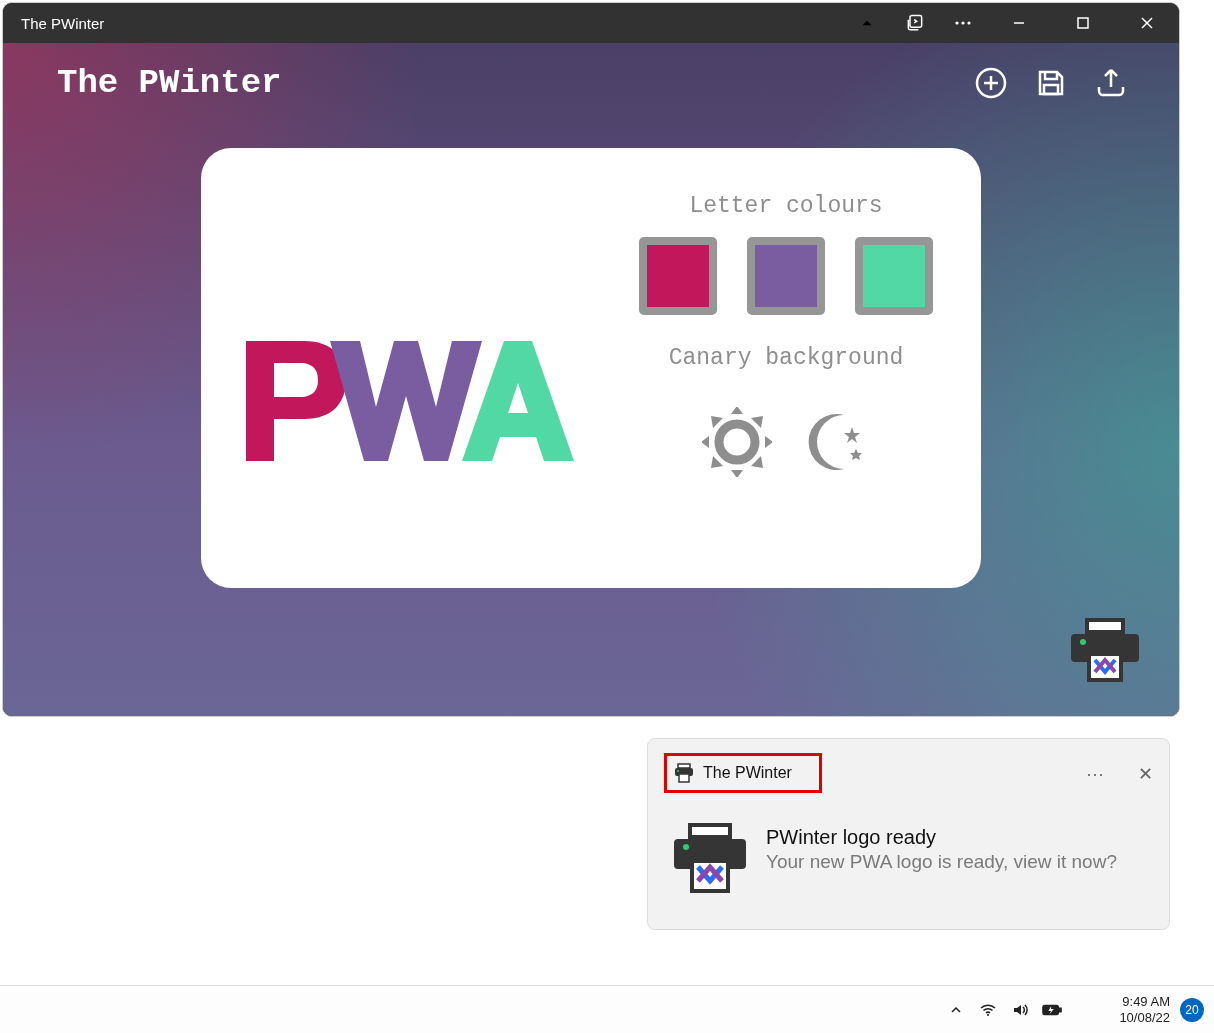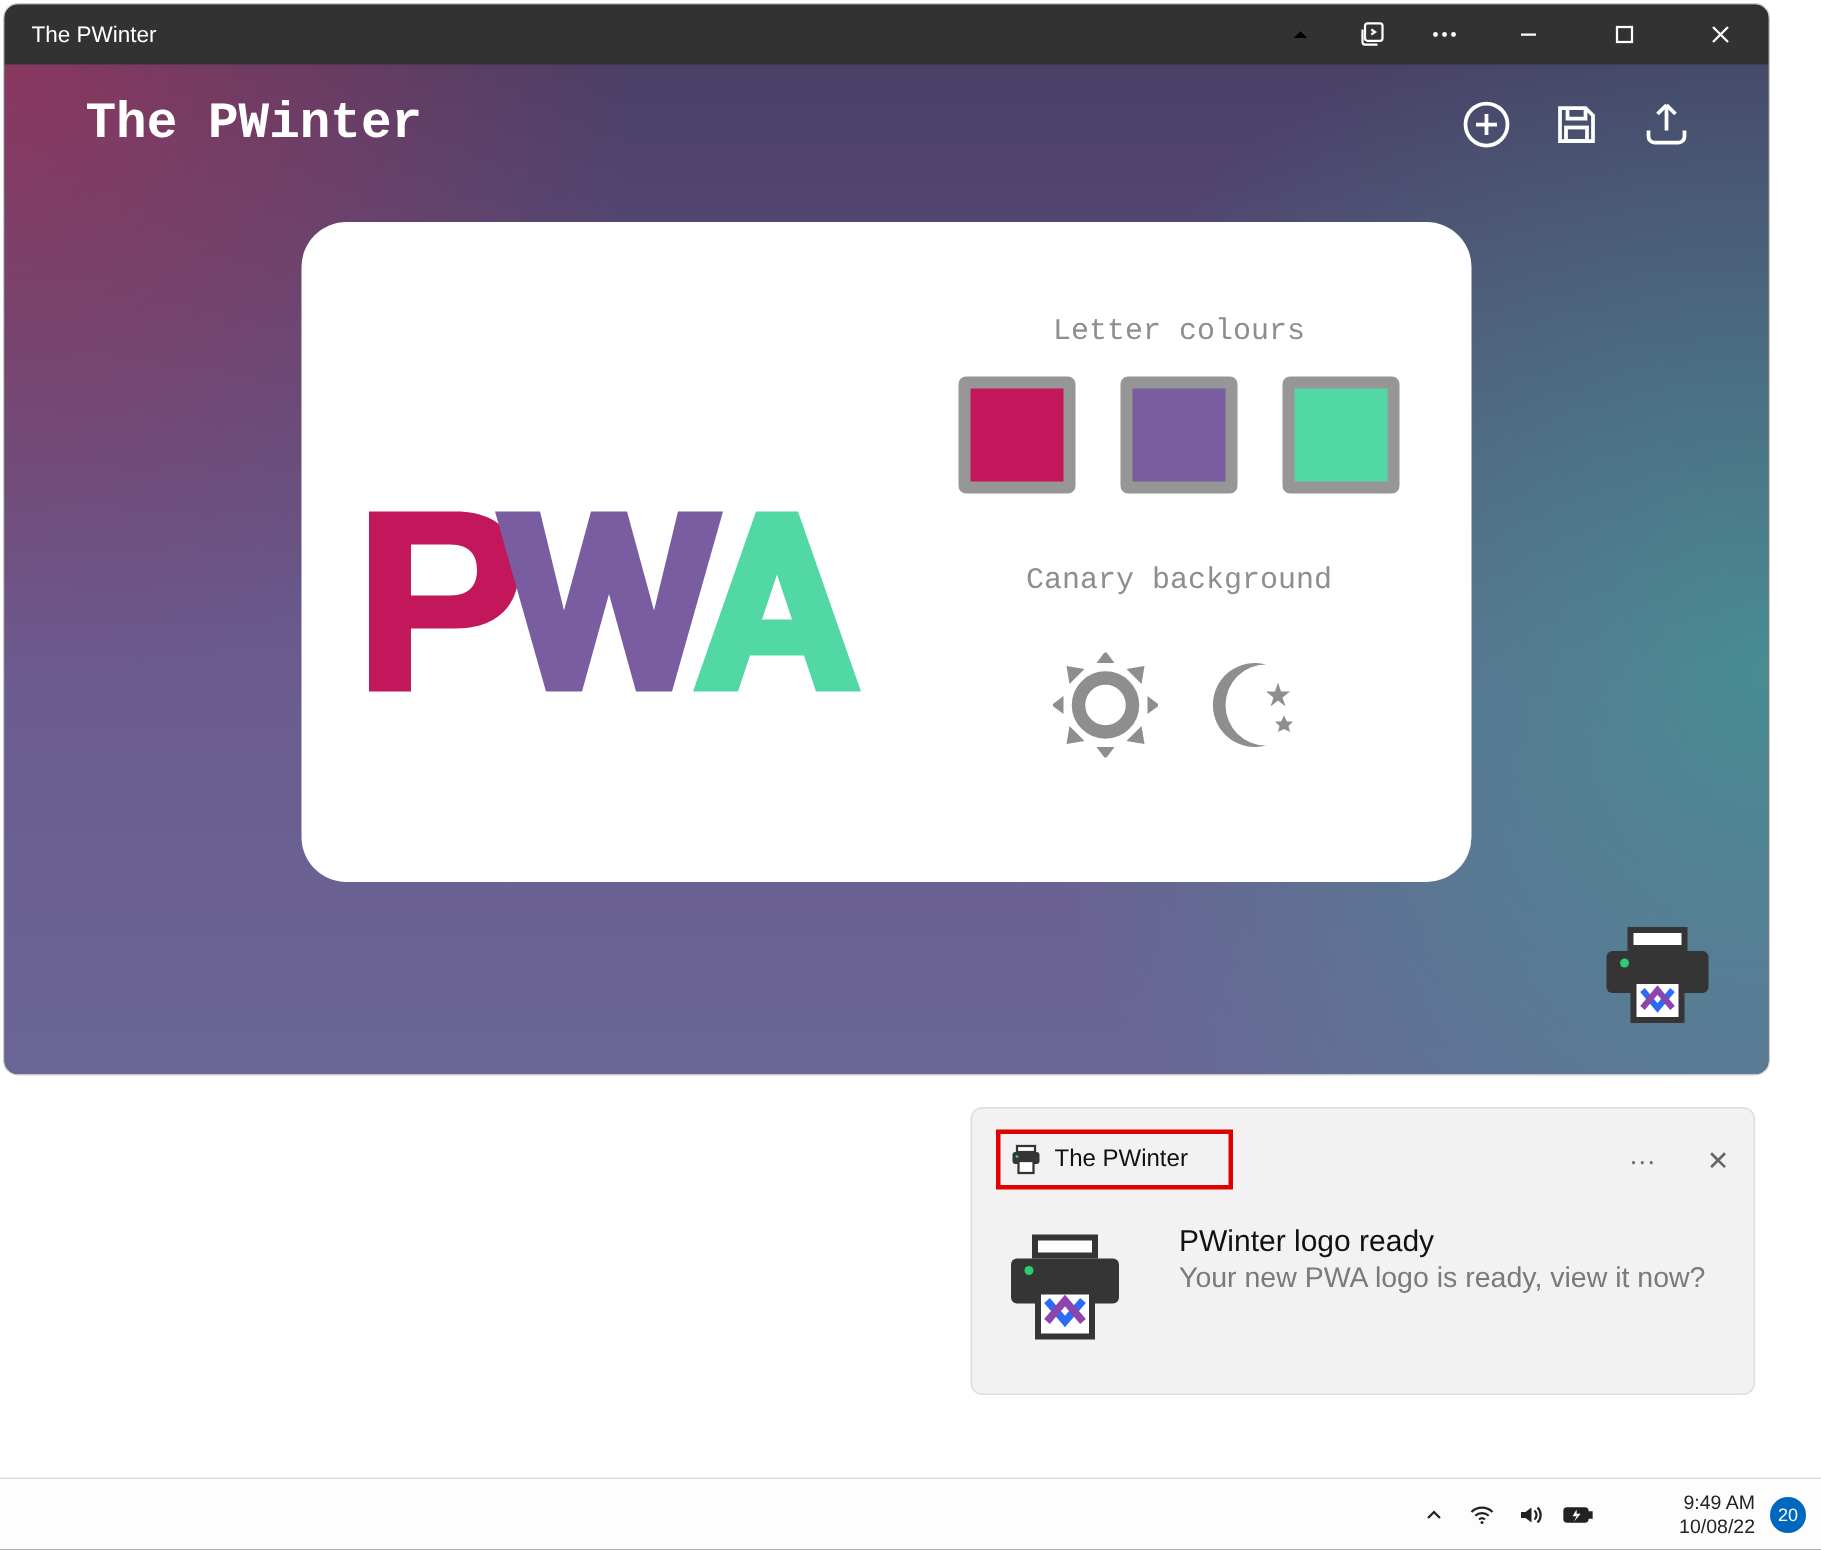--- a/index.html
+++ b/index.html
@@ -111,24 +111,23 @@
     .logo-preview svg { display: block; }
     .controls-col {
       width: 350px;
       display: flex;
       flex-direction: column;
       align-items: center;
       font-family: "Courier New", monospace;
       color: #8e8e8e;
     }
     .ctrl-label {
-      font-size: 20px;
+      font-size: 23px;
       margin-bottom: 18px;
       text-align: center;
-      margin-top: 17px;
     }
     .swatches {
       display: flex;
       gap: 30px;
       margin-bottom: 30px;
     }
     .swatch {
       width: 78px;
       height: 78px;
       border: 8px solid #969696;
@@ -175,23 +174,24 @@
       right: 16px;
       top: 24px;
       display: flex;
       gap: 34px;
       color: #666;
       font-size: 18px;
       align-items: center;
     }
     .notif-body {
       display: flex;
-      gap: 36px;
+      gap: 16px;
       margin-top: 24px;
       padding-left: 6px;
+      align-items: center;
     }
     .notif-icon { width: 80px; height: 80px; flex-shrink: 0; }
     .notif-text { flex: 1; }
     .notif-title { font-size: 20px; color: #111; margin-bottom: 2px; }
     .notif-subtitle { font-size: 19px; color: #7a7a7a; margin-bottom: 16px; }
     .notif-via { font-size: 16px; color: #7a7a7a; }
 
     .taskbar {
       position: absolute;
       left: 0;

